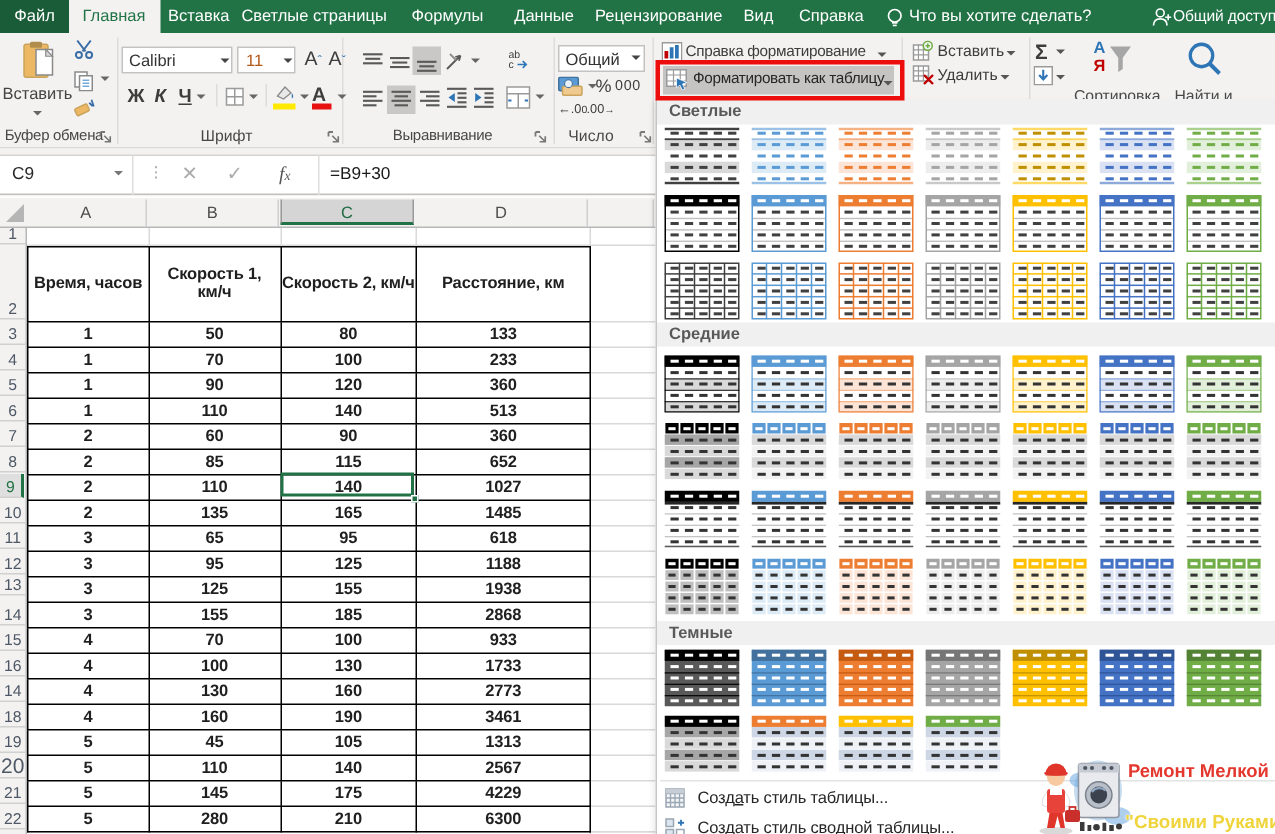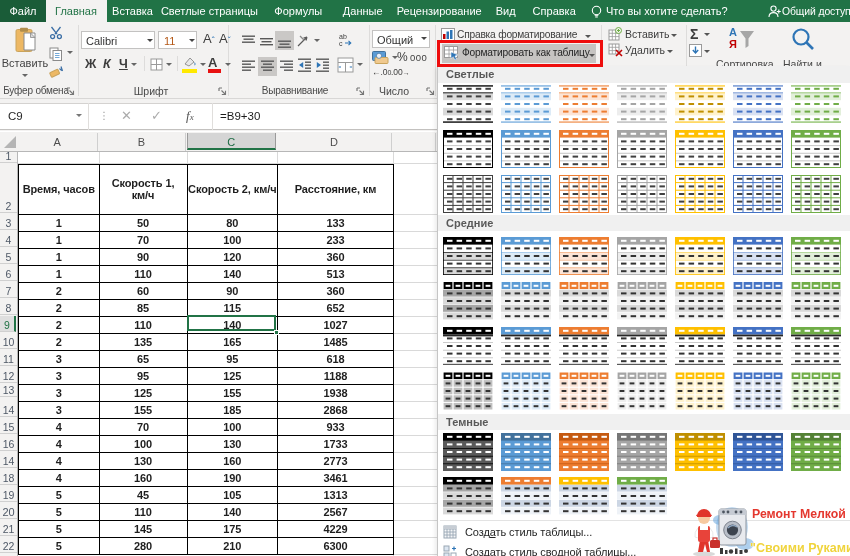--- a/index.html
+++ b/index.html
@@ -277,21 +277,21 @@
 <div style="position:absolute;left:0;top:332.5px;width:17px;height:16.0px;background:transparent;color:#4e5866;font-size:10.5px;text-align:left;display:flex;align-items:flex-end;justify-content:center;border-bottom:1px solid #d0d0d0">10</div>
 <div style="position:absolute;left:0;top:349.5px;width:17px;height:16.0px;background:transparent;color:#4e5866;font-size:10.5px;text-align:center;display:flex;align-items:flex-end;justify-content:center;border-bottom:1px solid #d0d0d0">11</div>
 <div style="position:absolute;left:0;top:366.5px;width:17px;height:16.0px;background:transparent;color:#4e5866;font-size:10.5px;text-align:center;display:flex;align-items:flex-end;justify-content:center;border-bottom:1px solid #d0d0d0">12</div>
 <div style="position:absolute;left:0;top:381px;width:17px;height:16.0px;background:transparent;color:#4e5866;font-size:10.5px;text-align:center;display:flex;align-items:flex-end;justify-content:center;border-bottom:1px solid #d0d0d0">13</div>
 <div style="position:absolute;left:0;top:400.5px;width:17px;height:16.0px;background:transparent;color:#4e5866;font-size:10.5px;text-align:center;display:flex;align-items:flex-end;justify-content:center;border-bottom:1px solid #d0d0d0">14</div>
 <div style="position:absolute;left:0;top:417.5px;width:17px;height:16.0px;background:transparent;color:#4e5866;font-size:10.5px;display:flex;align-items:flex-end;justify-content:center;border-bottom:1px solid #d0d0d0">15</div>
 <div style="position:absolute;left:0;top:434.5px;width:17px;height:16.0px;background:transparent;color:#4e5866;font-size:10.5px;text-align:center;display:flex;align-items:flex-end;justify-content:center;border-bottom:1px solid #d0d0d0">16</div>
 <div style="position:absolute;left:0;top:451.5px;width:17px;height:16.0px;background:transparent;color:#4e5866;font-size:10.5px;text-align:center;display:flex;align-items:flex-end;justify-content:center;border-bottom:1px solid #d0d0d0">14</div>
 <div style="position:absolute;left:0;top:468.5px;width:17px;height:16.0px;background:transparent;color:#4e5866;font-size:10.5px;text-align:center;display:flex;align-items:flex-end;justify-content:center;border-bottom:1px solid #d0d0d0">18</div>
 <div style="position:absolute;left:0;top:485.5px;width:17px;height:16.0px;background:transparent;color:#4e5866;font-size:10.5px;text-align:center;display:flex;align-items:flex-end;justify-content:center;border-bottom:1px solid #d0d0d0">19</div>
-<div style="position:absolute;left:0;top:502.5px;width:17px;height:16.0px;background:transparent;color:#4e5866;font-size:11px;text-align:right;display:flex;align-items:flex-end;justify-content:center;border-bottom:1px solid #d0d0d0">20</div>
+<div style="position:absolute;left:0;top:502.5px;width:17px;height:16.0px;background:transparent;color:#4e5866;font-size:14px;text-align:right;display:flex;align-items:flex-end;justify-content:center;border-bottom:1px solid #d0d0d0">20</div>
 <div style="position:absolute;left:0;top:519.5px;width:17px;height:16.0px;background:transparent;color:#4e5866;font-size:10.5px;text-align:center;display:flex;align-items:flex-end;justify-content:center;border-bottom:1px solid #d0d0d0">21</div>
 <div style="position:absolute;left:0;top:536.5px;width:17px;height:16.0px;background:transparent;color:#4e5866;font-size:10.5px;text-align:center;display:flex;align-items:flex-end;justify-content:center;border-bottom:1px solid #d0d0d0">22</div>
 <div style="position:absolute;left:98.5px;top:151.5px;width:1px;height:12px;background:#d9d9d9"></div>
 <div style="position:absolute;left:186.5px;top:151.5px;width:1px;height:12px;background:#d9d9d9"></div>
 <div style="position:absolute;left:277px;top:151.5px;width:1px;height:12px;background:#d9d9d9"></div>
 <div style="position:absolute;left:18px;top:163px;width:419px;height:1px;background:#d9d9d9"></div>
 <div style="position:absolute;left:393px;top:213.5px;width:44px;height:1px;background:#d9d9d9"></div>
 <div style="position:absolute;left:393px;top:230.5px;width:44px;height:1px;background:#d9d9d9"></div>
 <div style="position:absolute;left:393px;top:247.5px;width:44px;height:1px;background:#d9d9d9"></div>
 <div style="position:absolute;left:393px;top:264.5px;width:44px;height:1px;background:#d9d9d9"></div>

